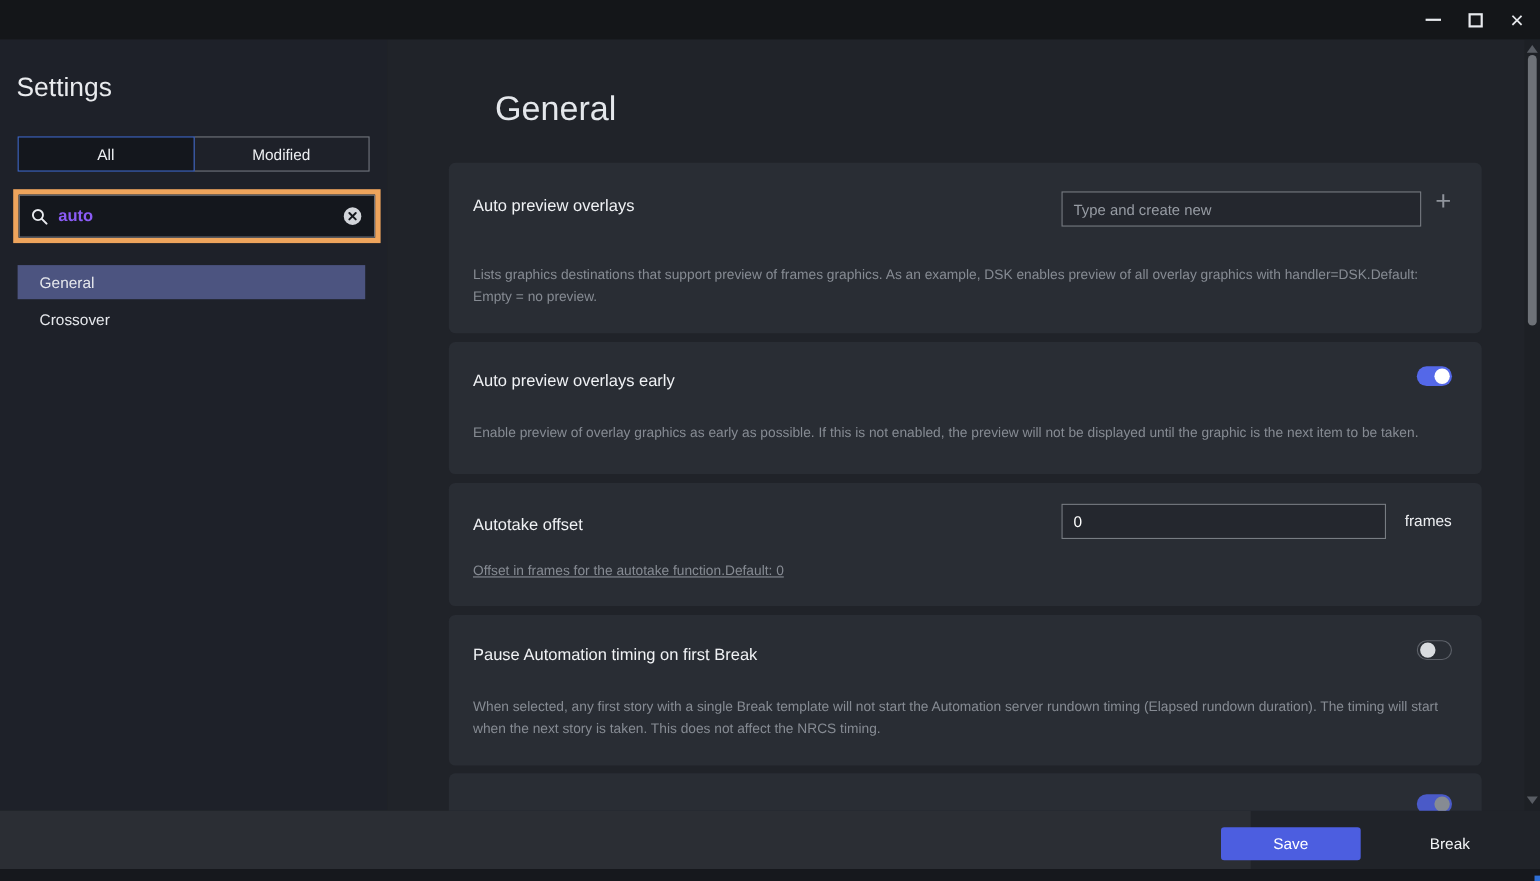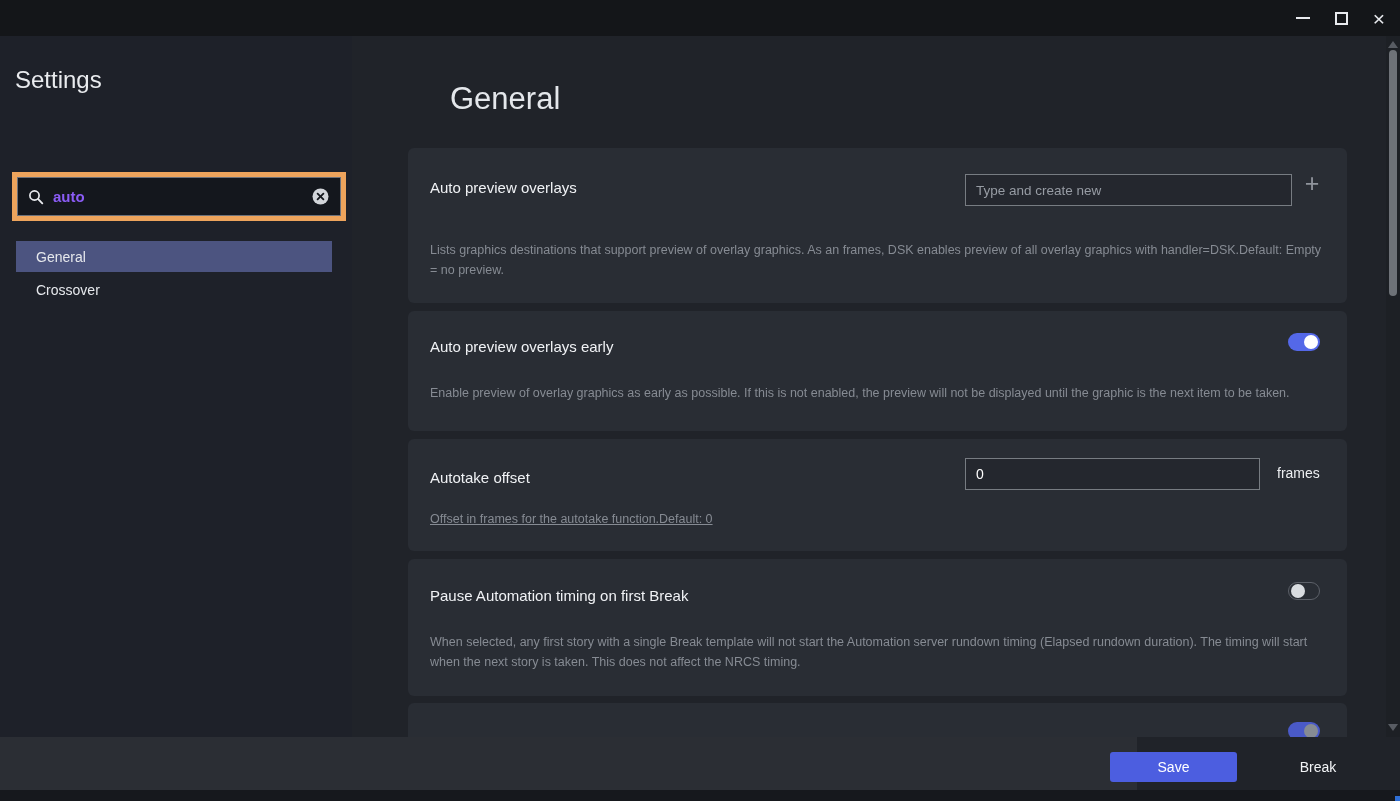--- a/index.html
+++ b/index.html
@@ -96,20 +96,24 @@
       </button>
       <button class="win-btn">
         <span class="close-glyph">×</span>
       </button>
     </div>
   </div>
 
   <div class="sidebar">
     <div class="settings-title">Settings</div>
 
+    <div class="tabs">
+      <div class="tab selected">All</div>
+      <div class="tab unselected">Modified</div>
+    </div>
 
     <div class="search-highlight">
       <div class="search-inner">
         <svg width="16" height="16" viewBox="0 0 16 16">
           <circle cx="6.5" cy="6.5" r="4.6" fill="none" stroke="#e8eaee" stroke-width="1.7"></circle>
           <line x1="10.2" y1="10.2" x2="14.3" y2="14.3" stroke="#e8eaee" stroke-width="1.9" stroke-linecap="round"></line>
         </svg>
         <input class="search-input" type="text" value="auto" style="">
         <button class="clear-btn">
           <svg width="17" height="17" viewBox="0 0 17 17">
@@ -129,21 +133,21 @@
 
   <div class="main">
     <div class="page-heading">General</div>
 
     <div class="card card1">
       <div class="setting-label" style="top:31px;">Auto preview overlays</div>
       <input class="tag-input" type="text" placeholder="Type and create new" style="">
       <button class="plus-btn">
         <span>+</span>
       </button>
-      <div class="setting-desc" style="top:92px;">Lists graphics destinations that support preview of overlay graphics. As an frames, DSK enables preview of all overlay graphics with handler=DSK.Default: Empty = no preview.</div>
+      <div class="setting-desc" style="top:92px;">Lists graphics destinations that support preview of frames graphics. As an example, DSK enables preview of all overlay graphics with handler=DSK.Default: Empty = no preview.</div>
     </div>
 
     <div class="card card2">
       <div class="setting-label" style="top:27px;">Auto preview overlays early</div>
       <div class="toggle on" style="top:22px;">
         <div class="knob"></div>
       </div>
       <div class="setting-desc" style="top:72px;">Enable preview of overlay graphics as early as possible. If this is not enabled, the preview will not be displayed until the graphic is the next item to be taken.</div>
     </div>
 

